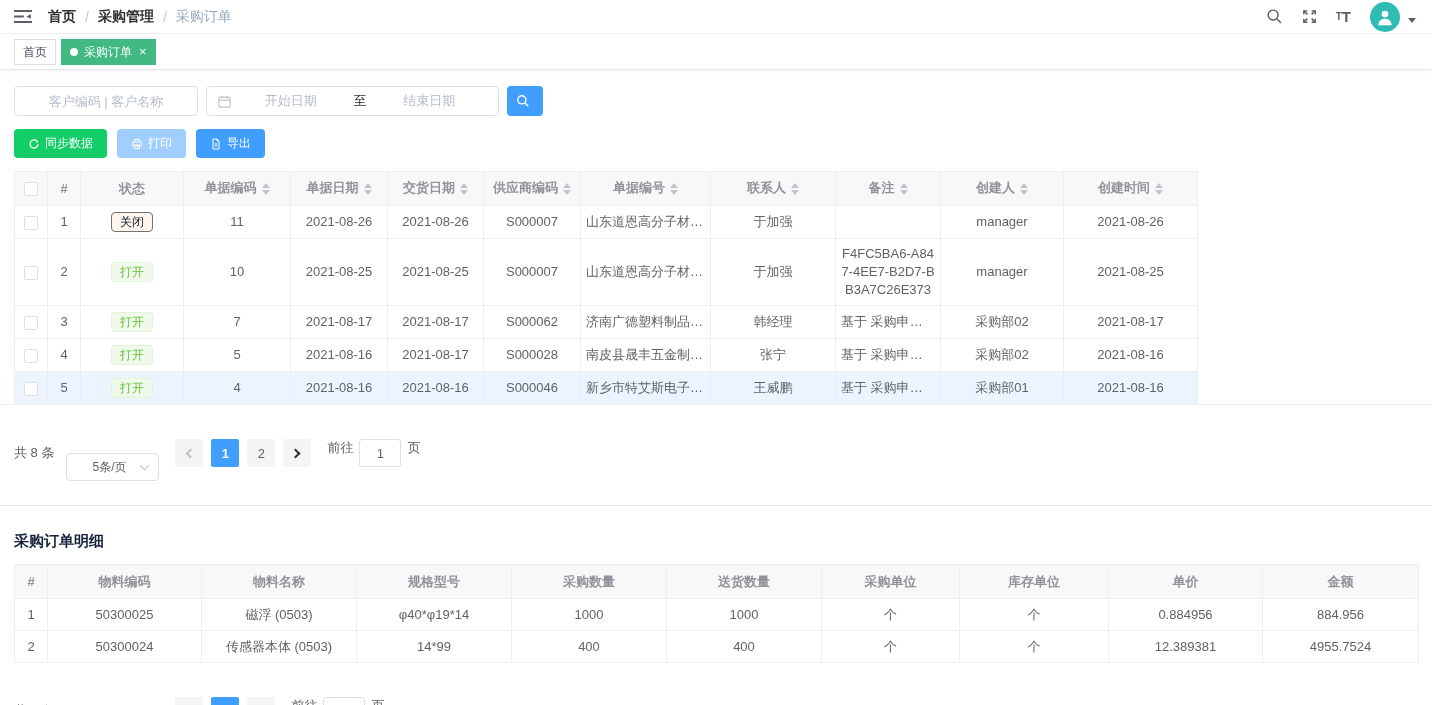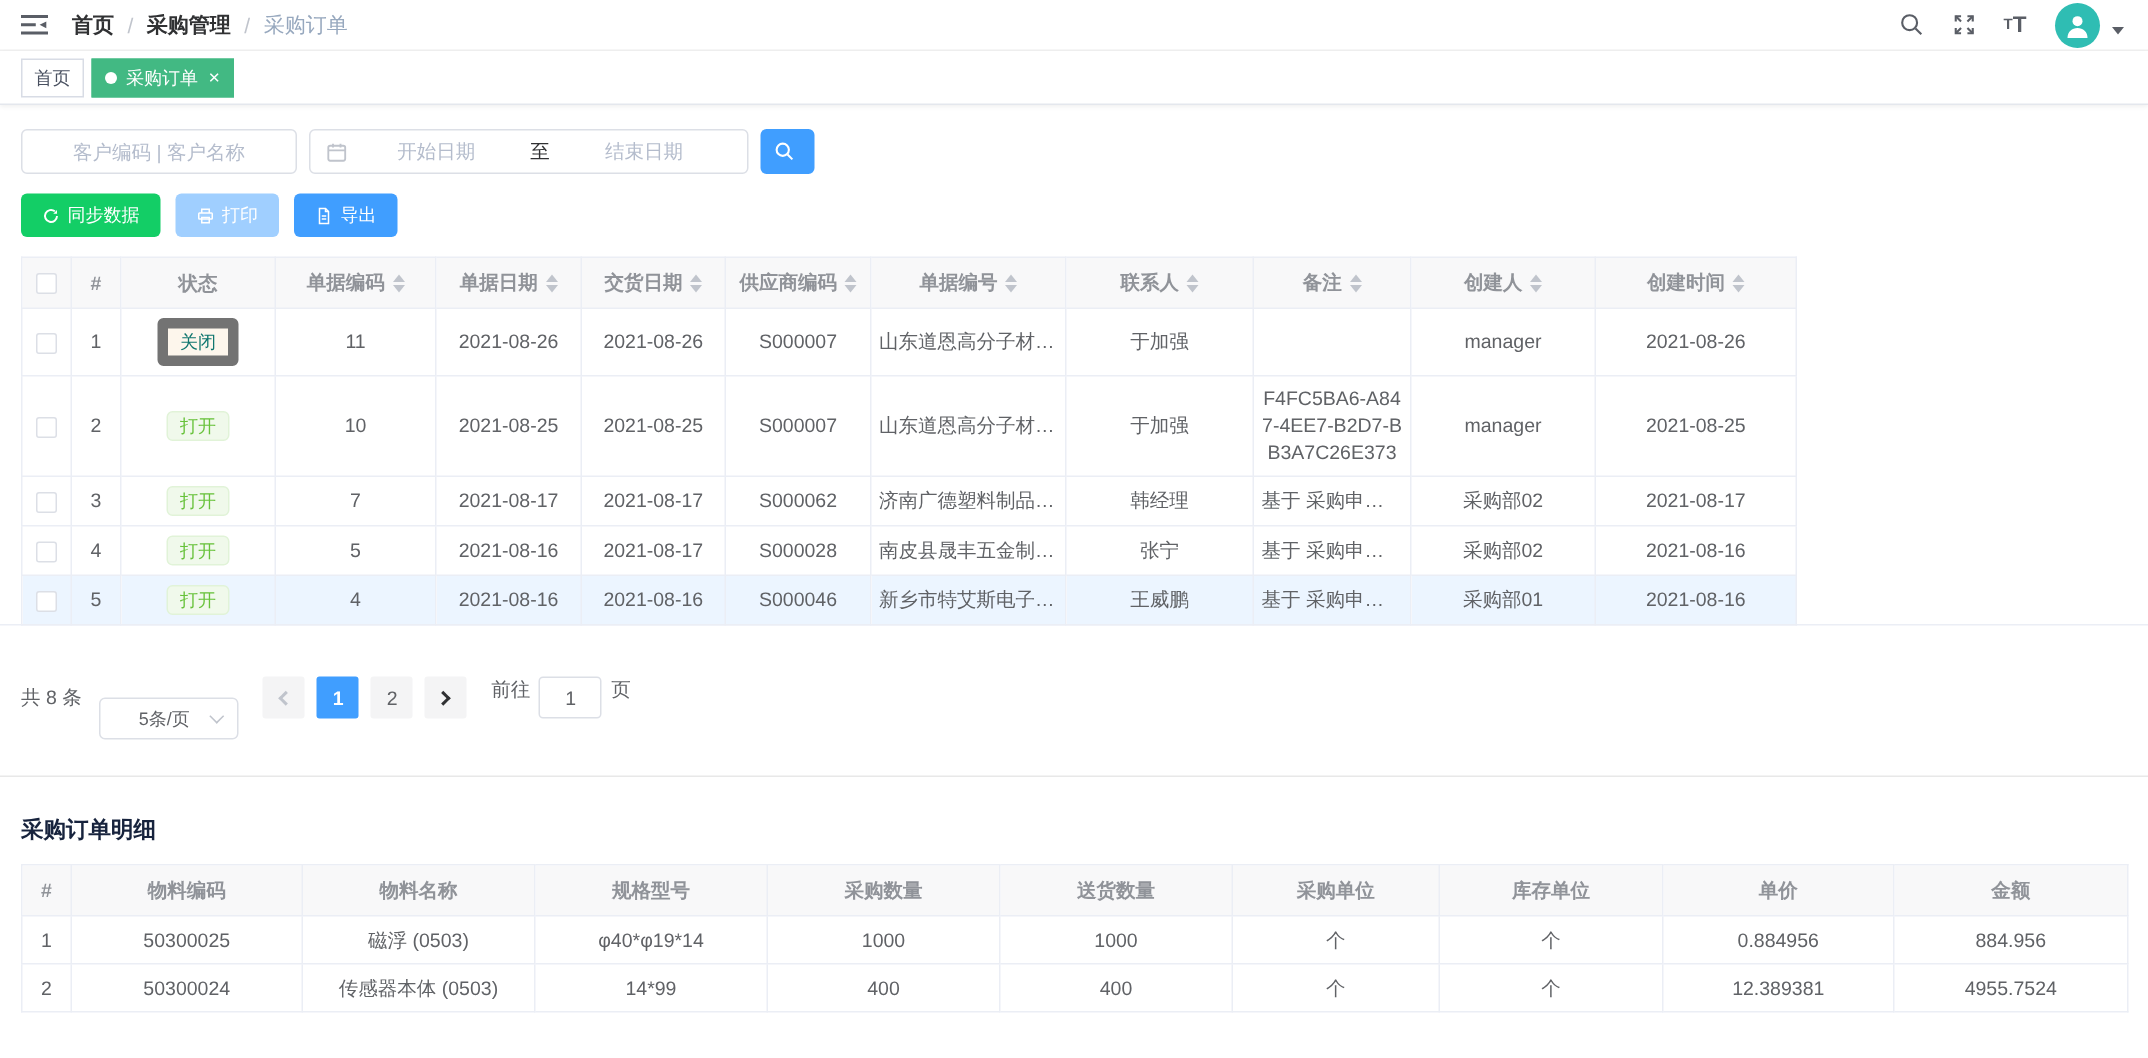--- a/index.html
+++ b/index.html
@@ -76,21 +76,21 @@
   .tr-current td { background: #ecf5ff; }
   .full-line { border-bottom: 1px solid #ebeef5; margin: 0; width: 1432px; margin-top: -1px; }
   .sortable { cursor: pointer; }
   .caret-wrap { display: inline-flex; flex-direction: column; margin-left: 5px; vertical-align: middle; }
   .caret-up { width: 0; height: 0; border: 4px solid transparent; border-bottom: 5px solid #c0c4cc; margin-bottom: 2px; }
   .caret-dn { width: 0; height: 0; border: 4px solid transparent; border-top: 5px solid #c0c4cc; }
   .cb { width: 14px; height: 14px; border: 1px solid #dcdfe6; border-radius: 2px; background: #fff;
     display: inline-block; vertical-align: middle; cursor: pointer; }
   .badge { display: inline-block; font-size: 12px; line-height: 18px; padding: 0 8px;
     border-radius: 4px; }
-  .b-warn { color: #0f766e; background: #fdf6ec; border: 7px solid #737373; }
+  .b-warn { color: #0f172a; background: #fdf6ec; border: 1px solid #737373; }
   .b-succ { color: #67c23a; background: #f0f9eb; border: 1px solid #e1f3d8; }
 
   
   .pagination { display: flex; align-items: center; margin: 20px 14px 0 14px; font-size: 13px; color: #606266; }
   .pg-total { margin-right: 12px; }
   .sel-size { width: 93px; height: 28px; margin-right: 16px; margin-top: 28px; }
   .sel-size .sel-txt { text-align: center; font-size: 12px; }
   .pg-btn { min-width: 28px; height: 28px; background: #f4f4f5; border-radius: 2px;
     display: inline-flex; align-items: center; justify-content: center; margin-right: 8px;
     font-size: 13px; cursor: pointer; }

